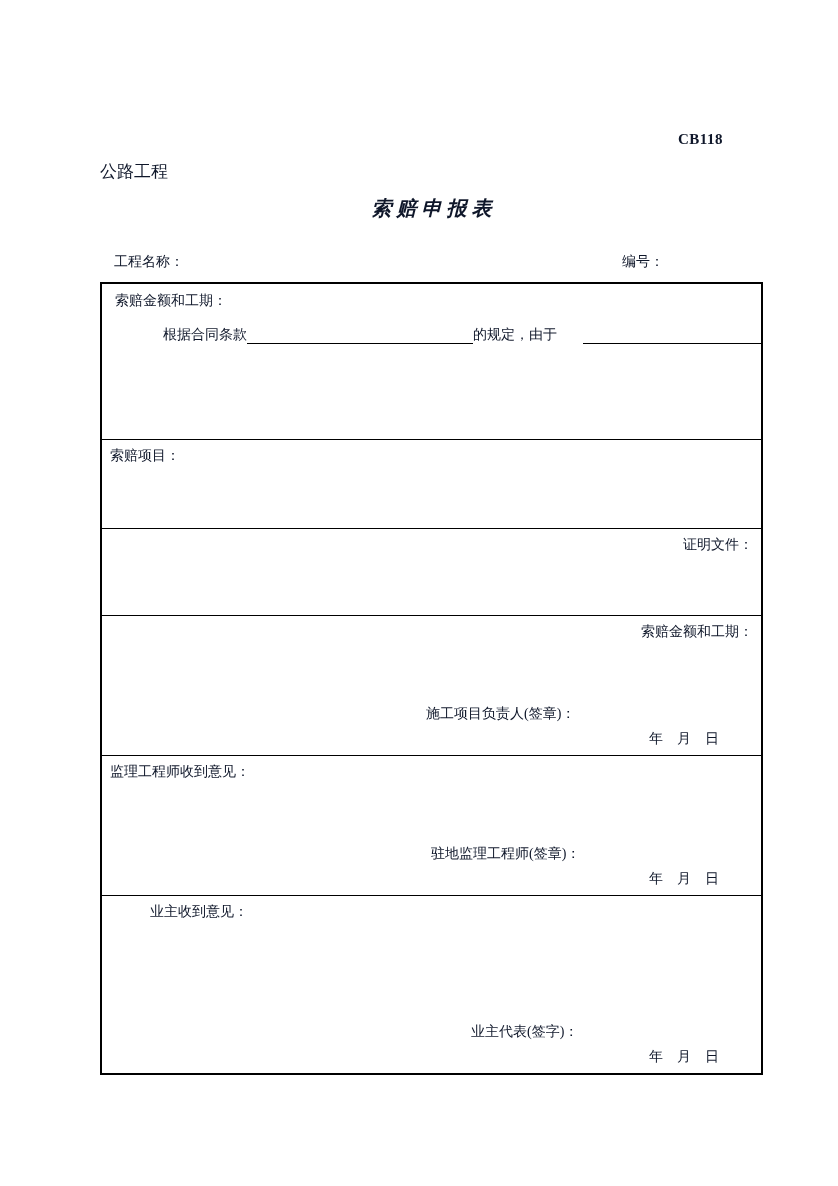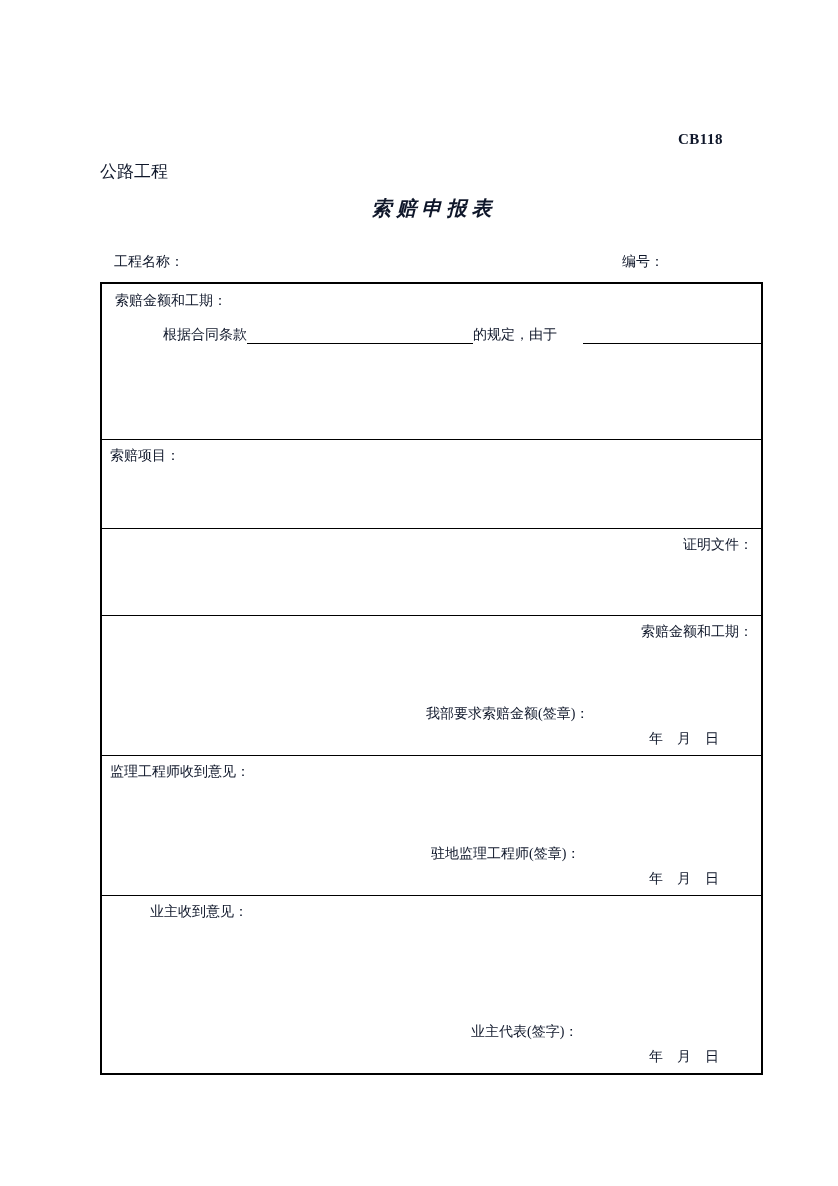--- a/index.html
+++ b/index.html
@@ -96,21 +96,21 @@
       <div class="cell-label">索赔项目：</div>
     </div>
 
 
     <div class="trow row-evidence">
       <div class="cell-label">证明文件：</div>
     </div>
 
     <div class="trow row-amount">
       <div class="cell-label">索赔金额和工期：</div>
-      <div class="sign-label sign-amount">我部要求索赔金额(签章)：</div>
+      <div class="sign-label sign-amount">施工项目负责人(签章)：</div>
       <div class="date-label">年　月　日</div>
     </div>
 
     <div class="trow row-supervisor">
       <div class="cell-label">监理工程师收到意见：</div>
       <div class="sign-label sign-supervisor">驻地监理工程师(签章)：</div>
       <div class="date-label">年　月　日</div>
     </div>
 
     <div class="trow row-owner">

